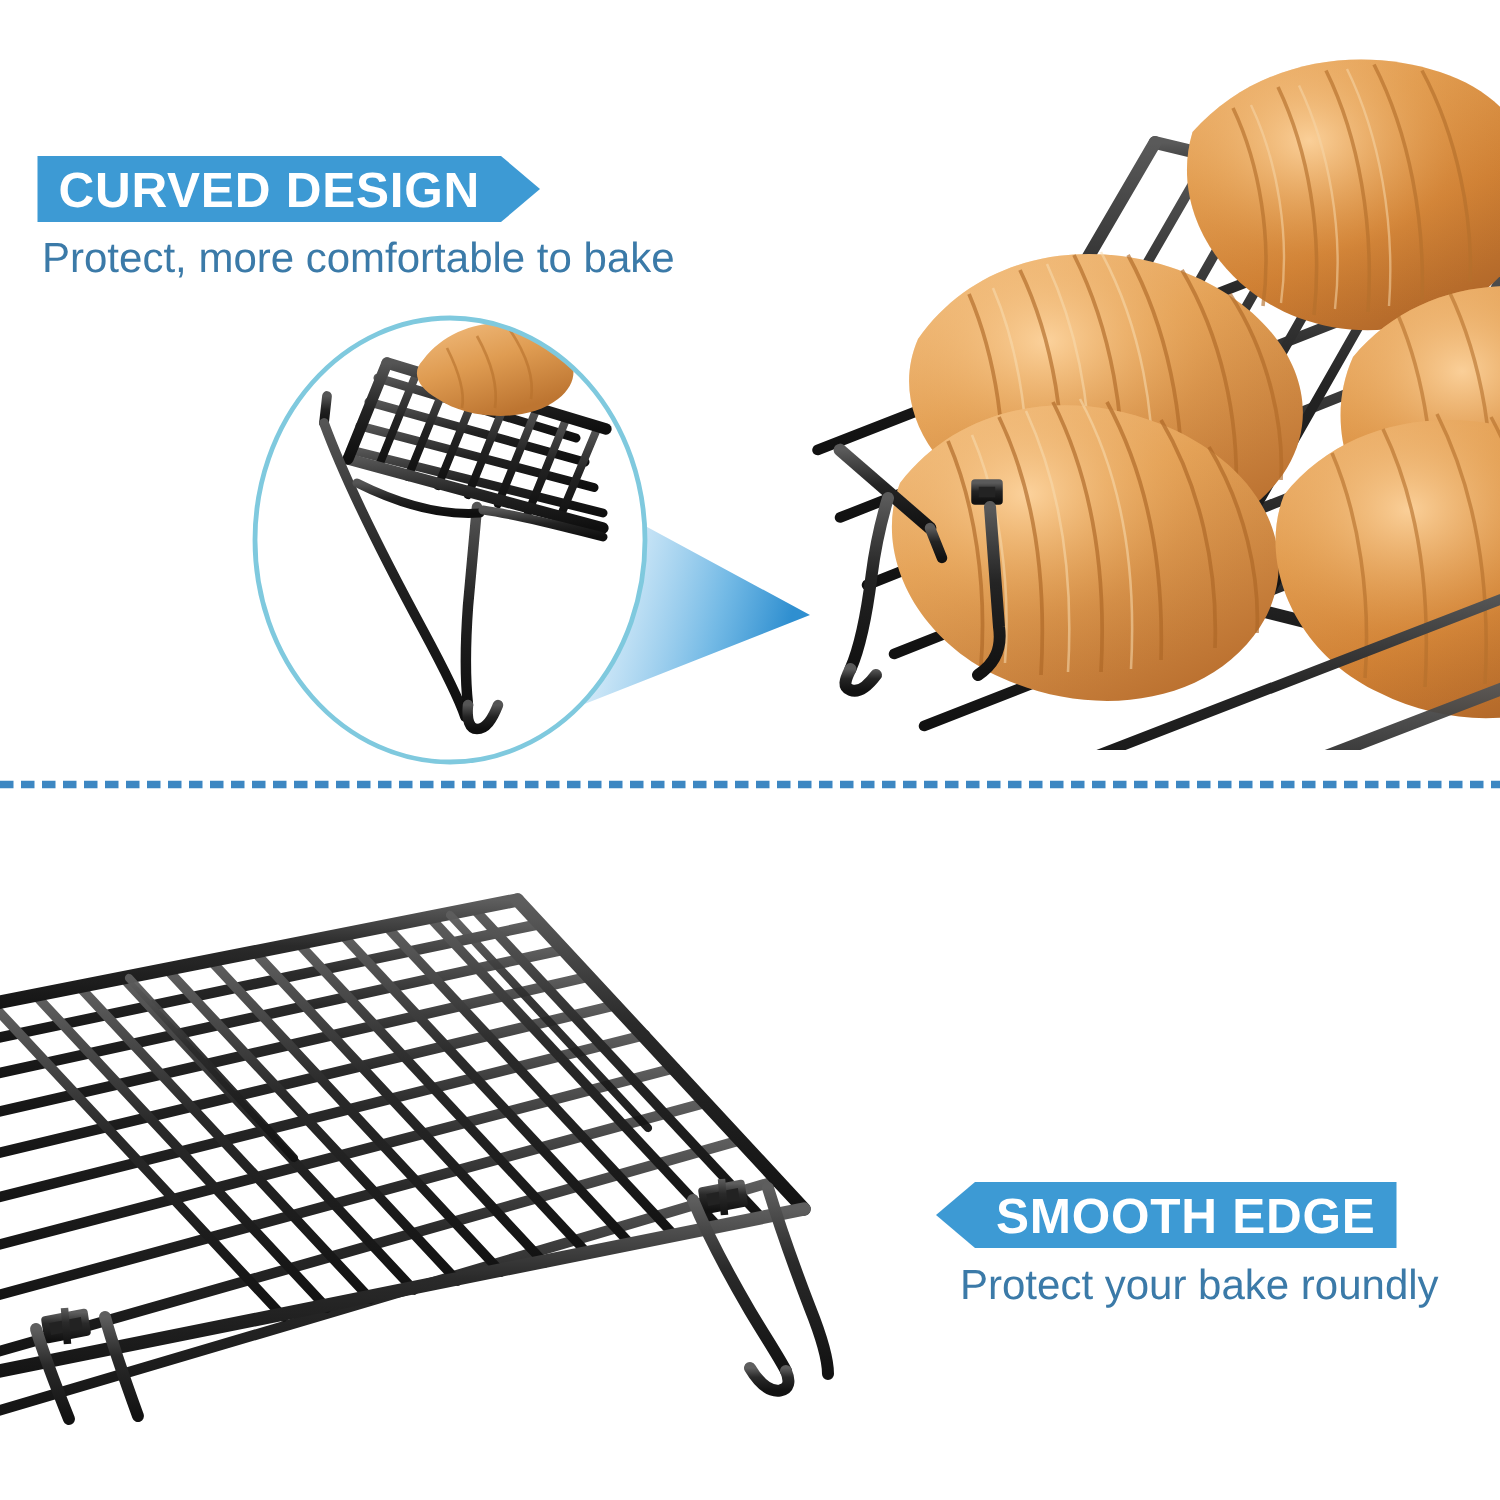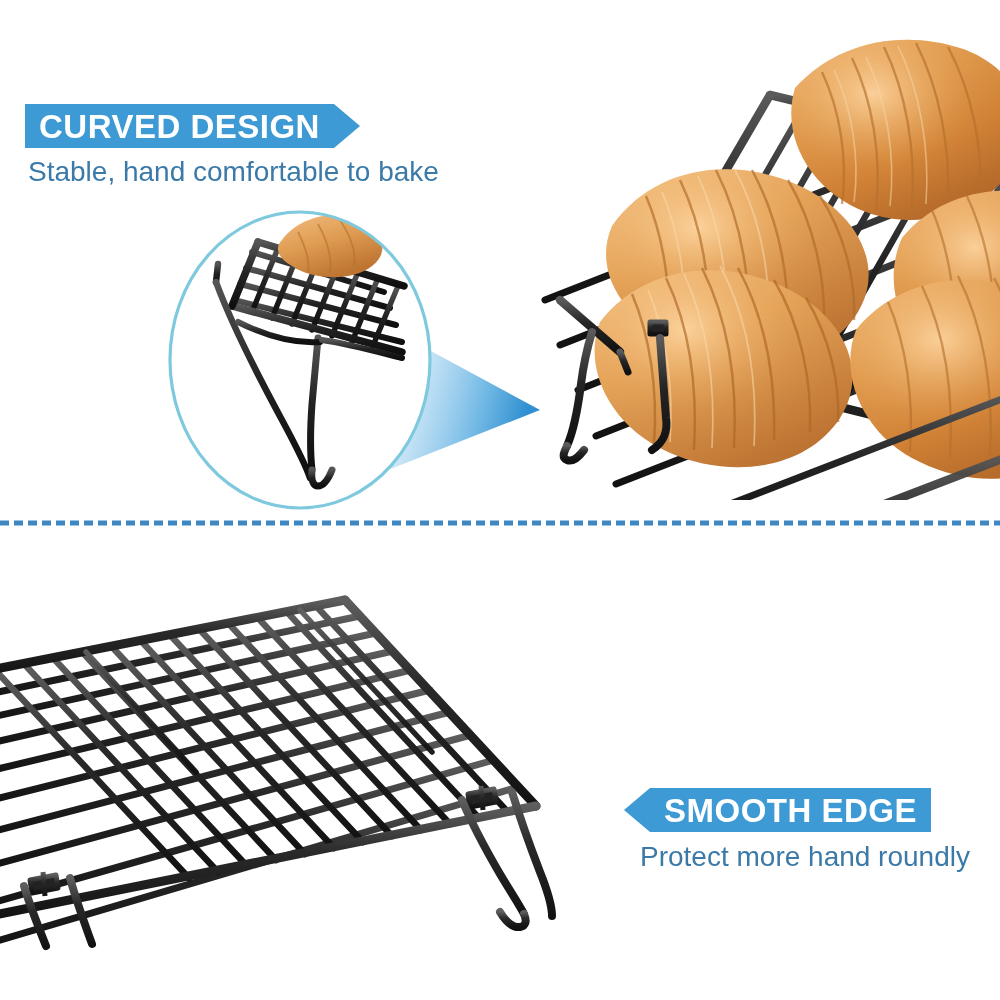--- a/index.html
+++ b/index.html
@@ -314,21 +314,21 @@
 
     <ellipse cx="300" cy="360" rx="130" ry="148" fill="none" stroke="#7fc9de" stroke-width="3.2"></ellipse>
   </svg>
 
   <div class="banner" id="banner-curved">
     <div class="bar">
       <span>CURVED DESIGN</span>
     </div>
     <div class="arrow-right"></div>
   </div>
-  <div class="subtitle" id="sub-curved">Stable, hand comfortable to bake</div>
+  <div class="subtitle" id="sub-curved">Protect, more comfortable to bake</div>
 
   <svg id="divider" viewBox="0 0 1000 12" preserveAspectRatio="none" xmlns="http://www.w3.org/2000/svg">
     <g stroke="#3d87c2" stroke-width="5" stroke-linecap="butt">
       <line x1="0" y1="8" x2="1000" y2="8" stroke-dasharray="9 5"></line>
     </g>
   </svg>
 
   <svg class="art" viewBox="0 0 1000 1000" xmlns="http://www.w3.org/2000/svg">
     <defs>
       <linearGradient id="wireB" x1="0" y1="0" x2="0" y2="1">
@@ -407,15 +407,15 @@
       </g>
     </g>
   </svg>
 
   <div class="banner" id="banner-smooth">
     <div class="arrow-left"></div>
     <div class="bar">
       <span>SMOOTH EDGE</span>
     </div>
   </div>
-  <div class="subtitle" id="sub-smooth">Protect more hand roundly</div>
+  <div class="subtitle" id="sub-smooth">Protect your bake roundly</div>
 
 </div>
 
 </body></html>

